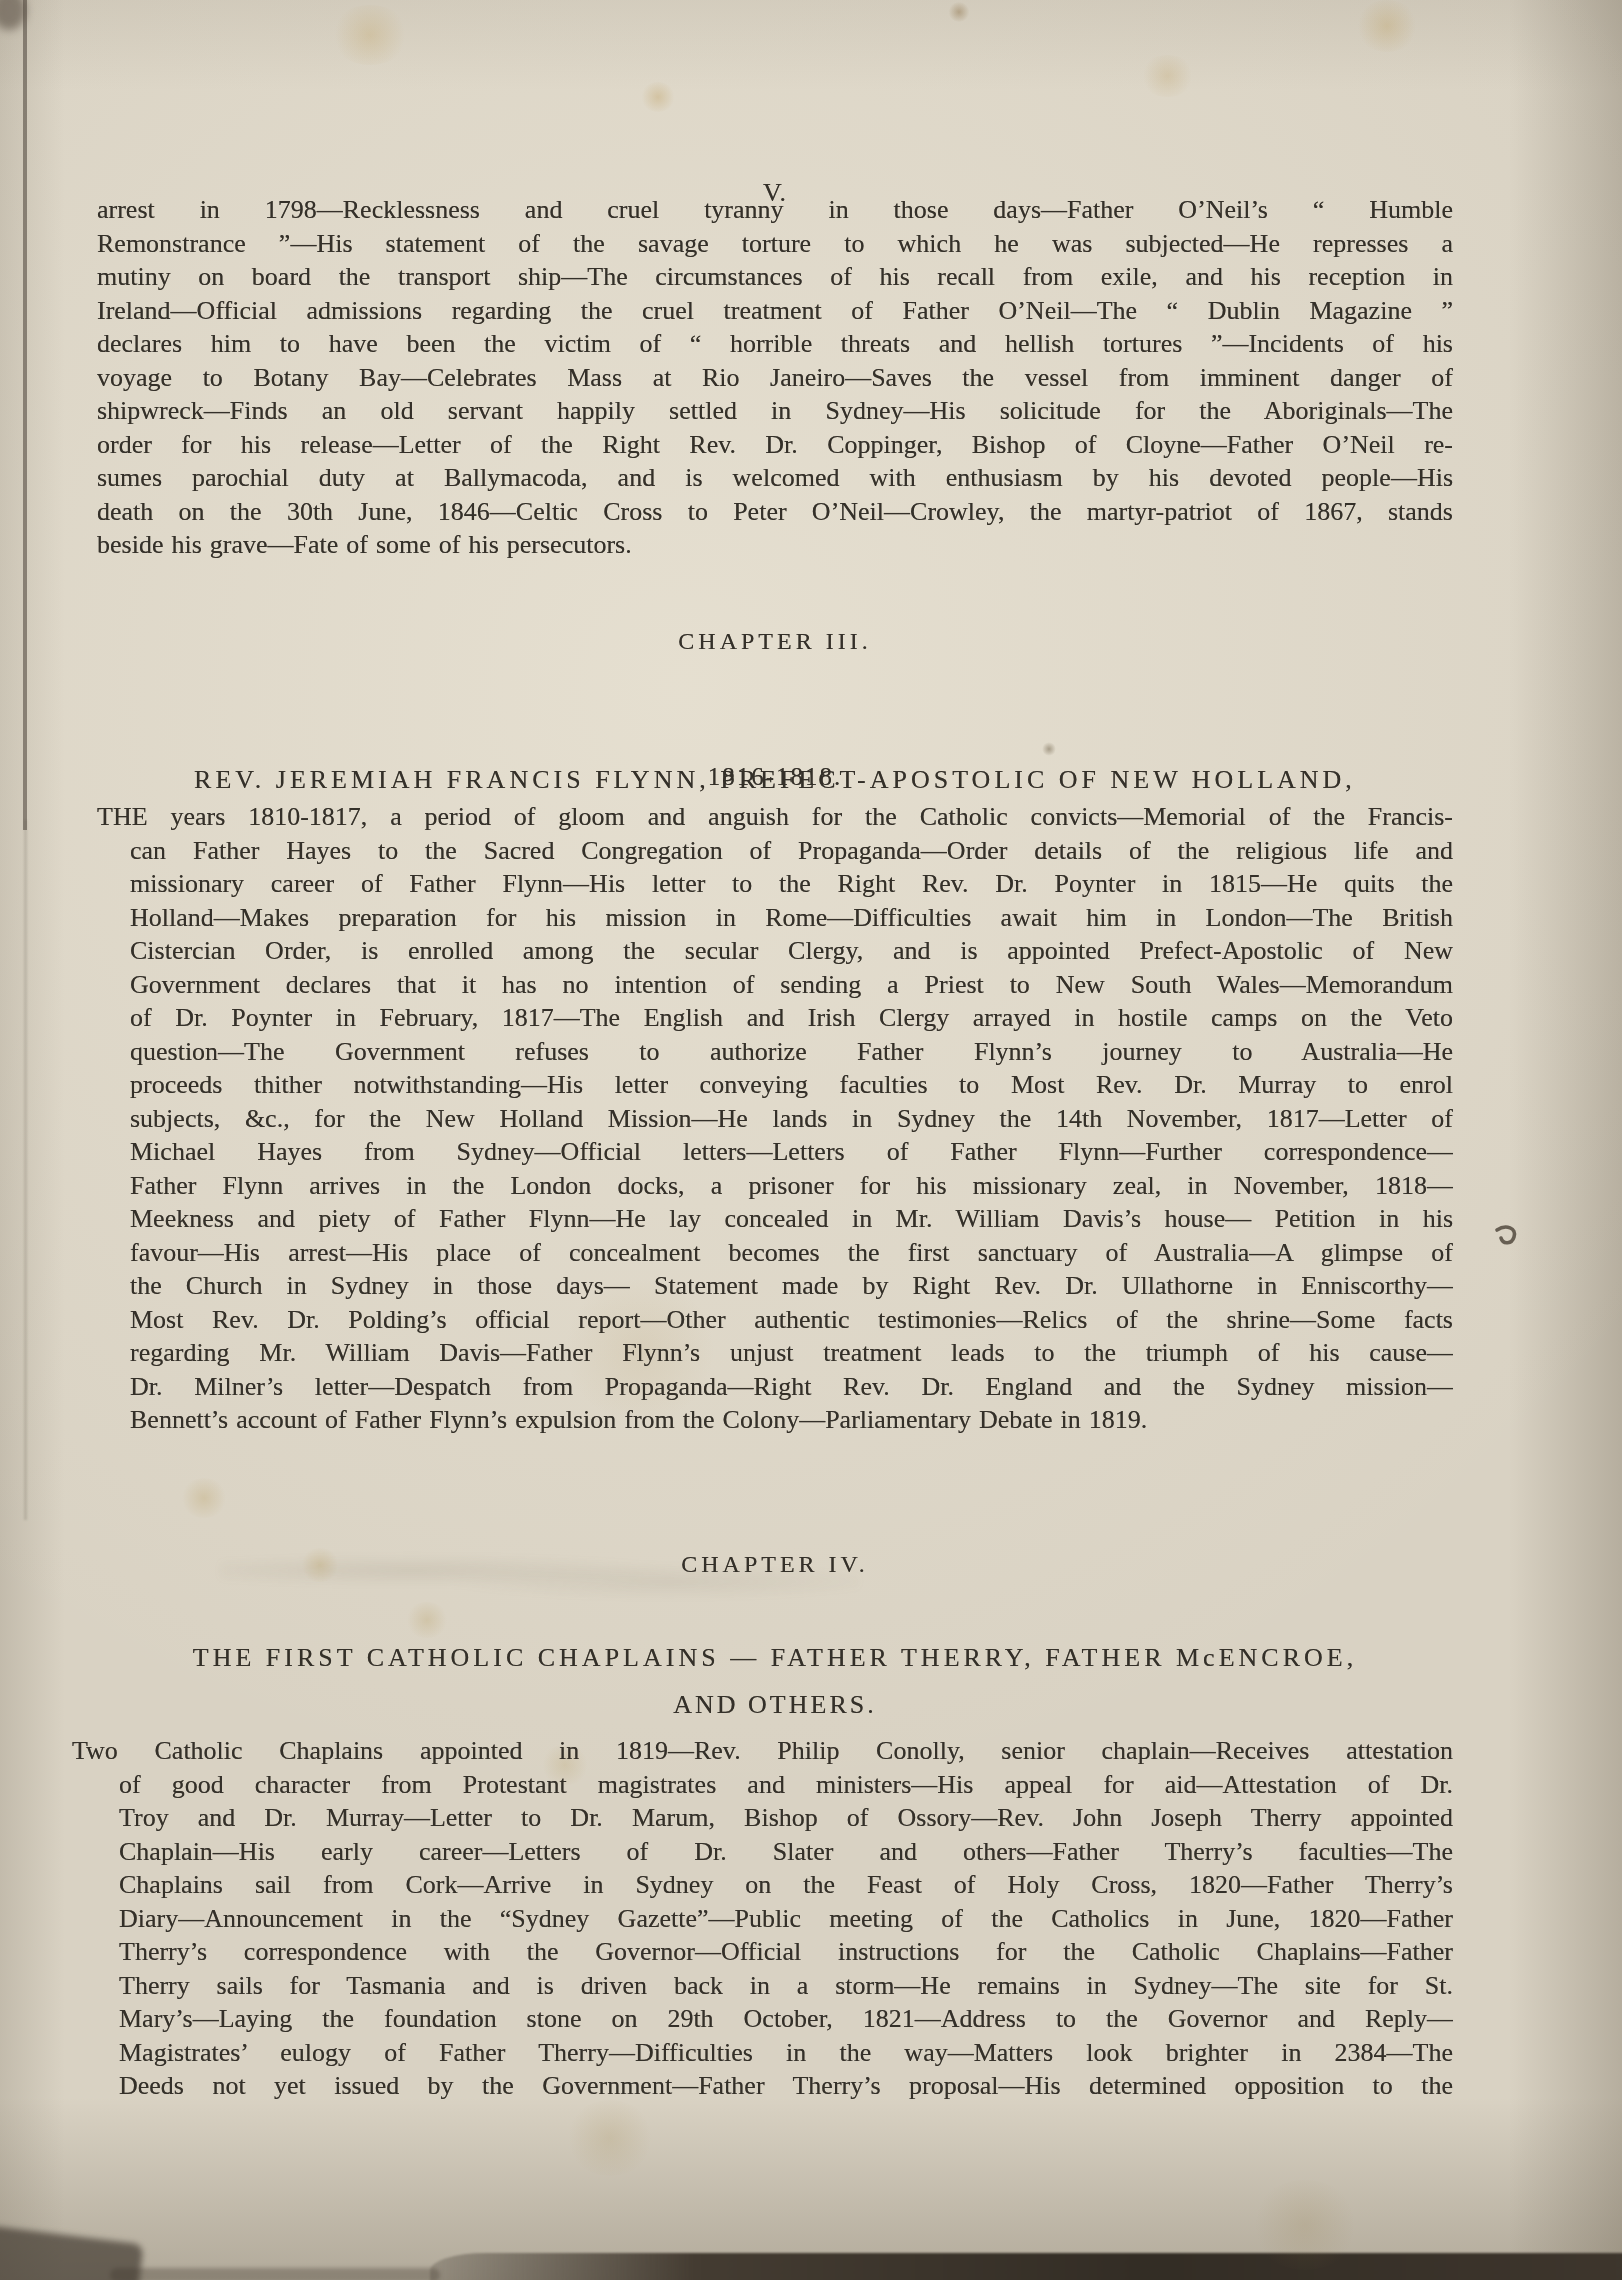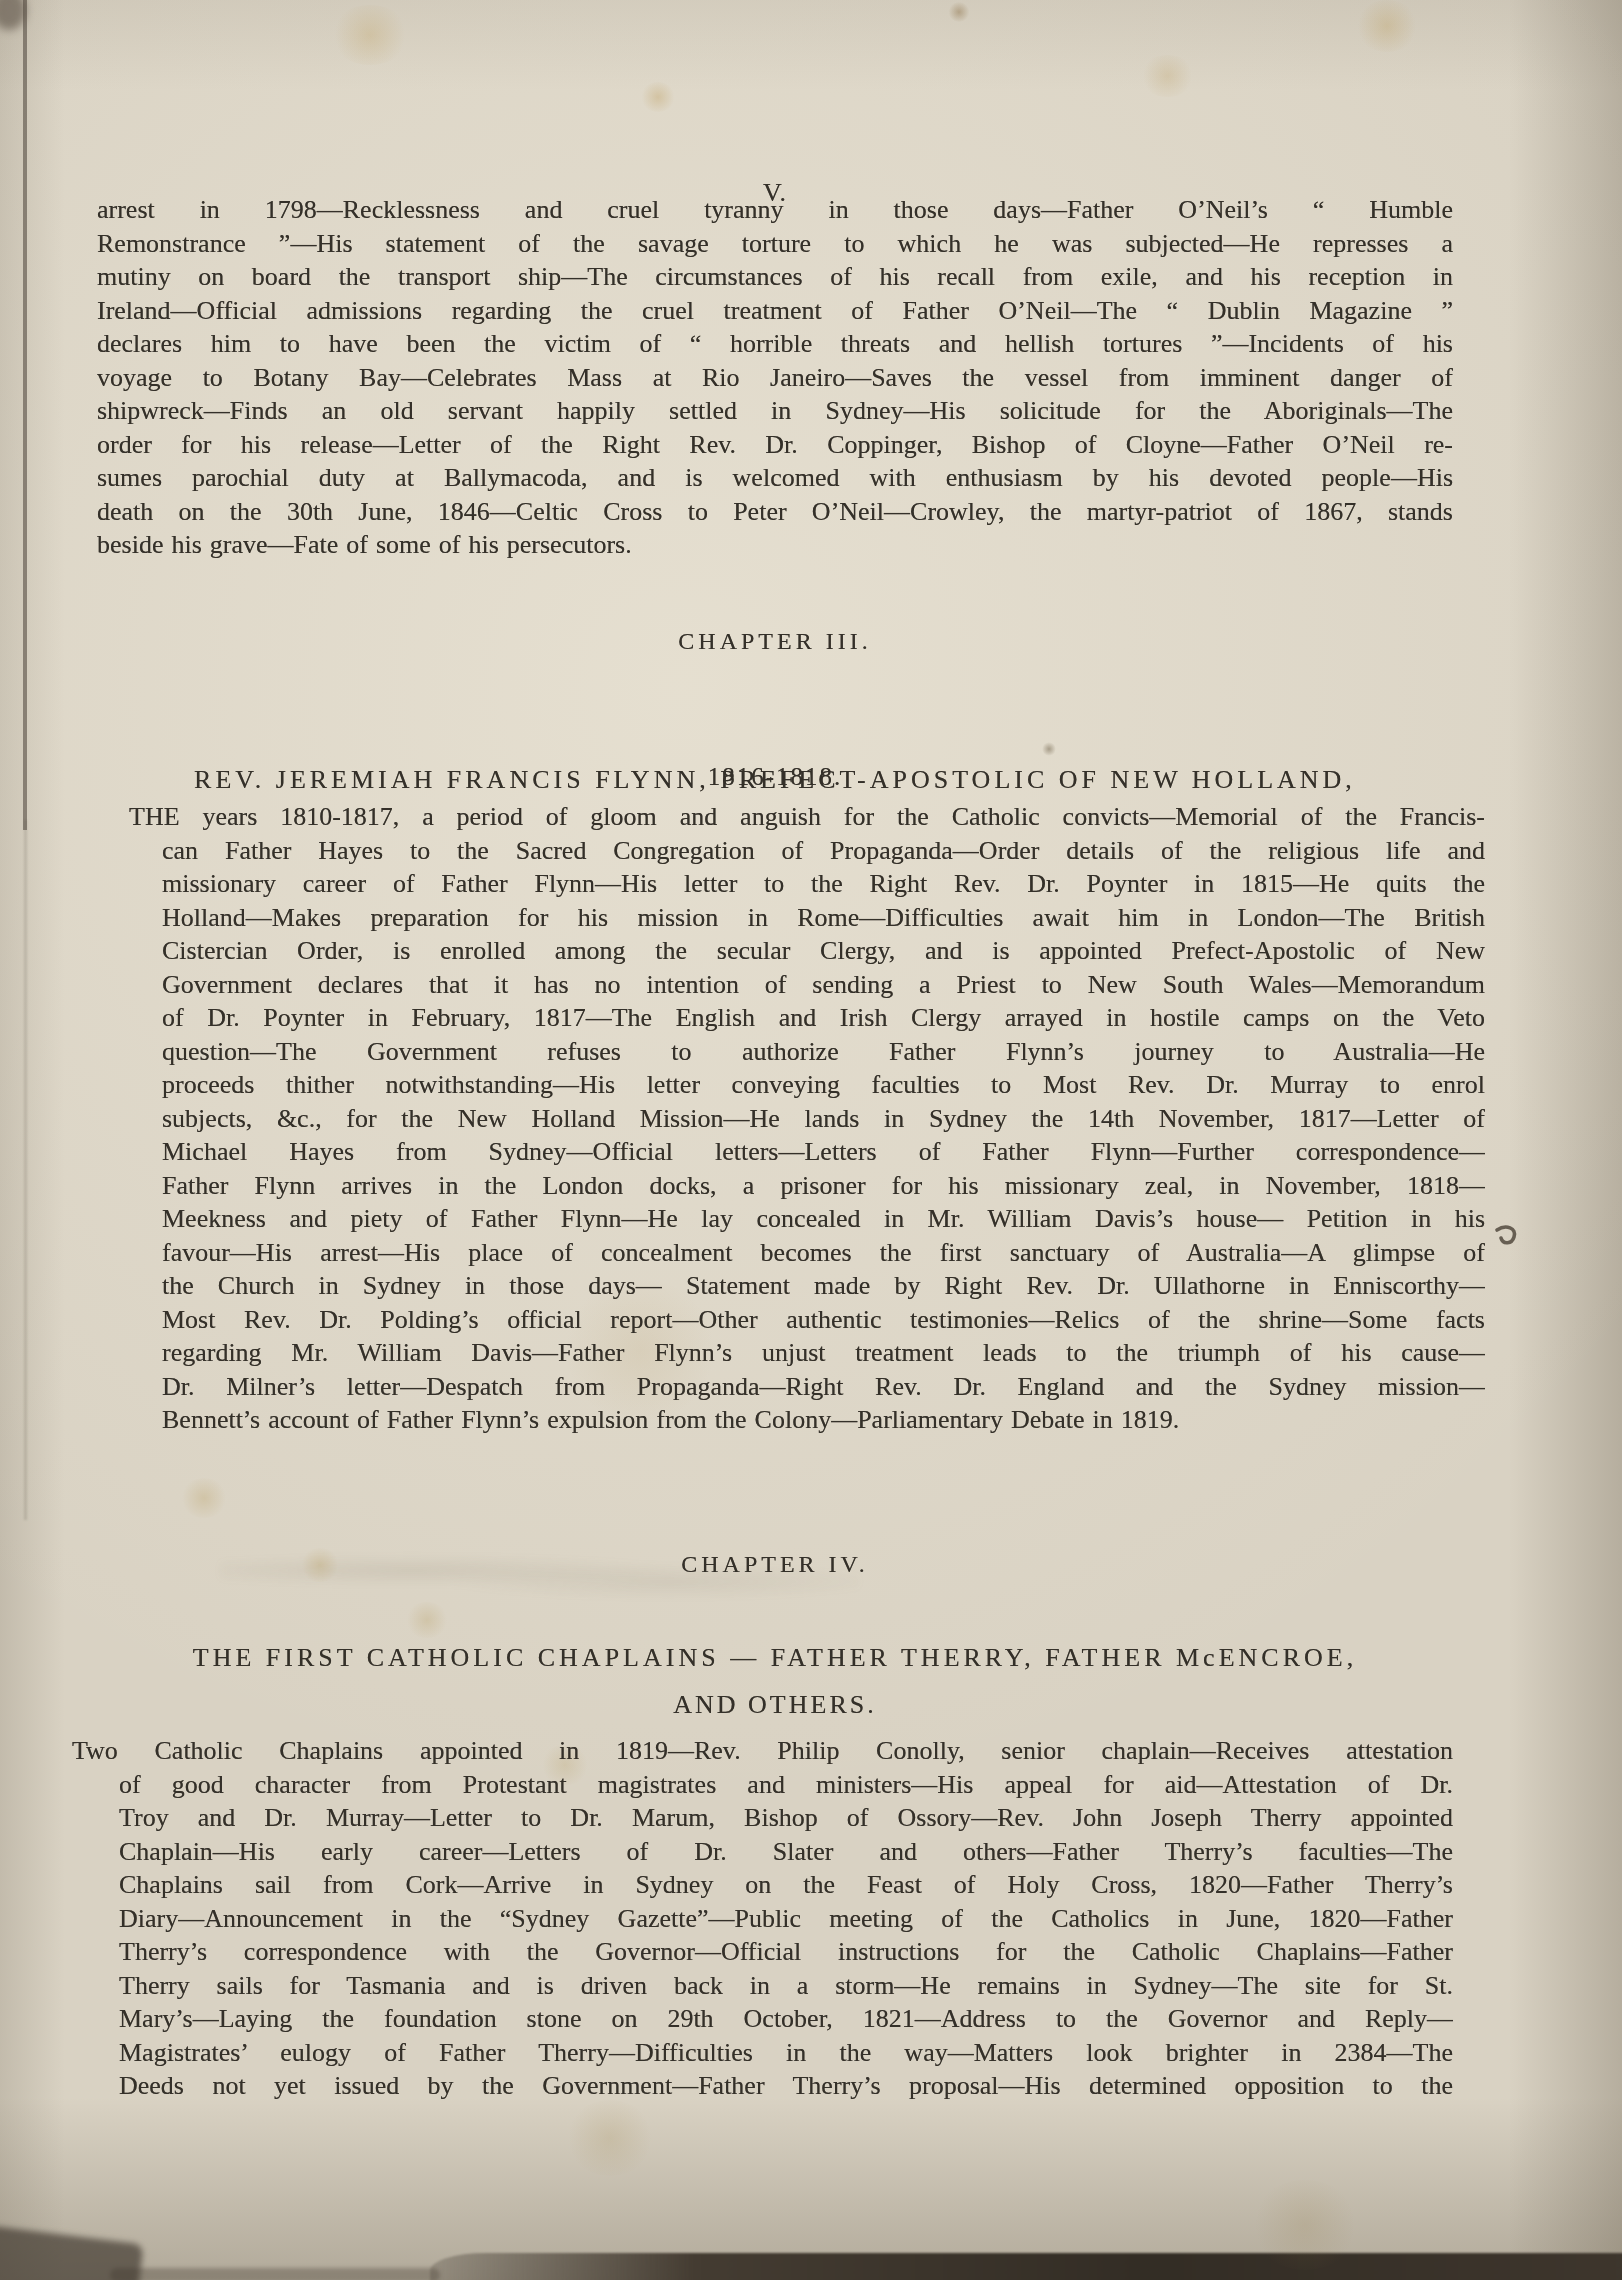--- a/index.html
+++ b/index.html
@@ -25,21 +25,21 @@
     font-size: 26px; text-align: center; letter-spacing: 1px;
   }
   .para { font-size: 26px; }
   .para .line {
     line-height: 33.5px; height: 33.5px; overflow: hidden;
     text-align: justify; text-align-last: justify;
     word-spacing: 1.5px;
   }
   .para .line.noj { text-align-last: left; }
   .intro      { left: 97px; top: 193px;  width: 1356px; }
-  .ch3-body   { left: 97px; top: 800px;  width: 1356px; margin-left: 32px; }
+  .ch3-body   { left: 97px; top: 800px;  width: 1356px; }
   .ch4-body   { left: 72px; top: 1734px; width: 1381px; }
   .ch3-body .line.hang { padding-left: 33px; }
   .ch4-body .line.hang { padding-left: 47px; }
 
   .chapter-heading {
     left: 97px; width: 1356px; text-align: center;
     font-size: 24px; letter-spacing: 4px;
   }
   .ch3-head { top: 628px; }
   .ch4-head { top: 1551px; }

